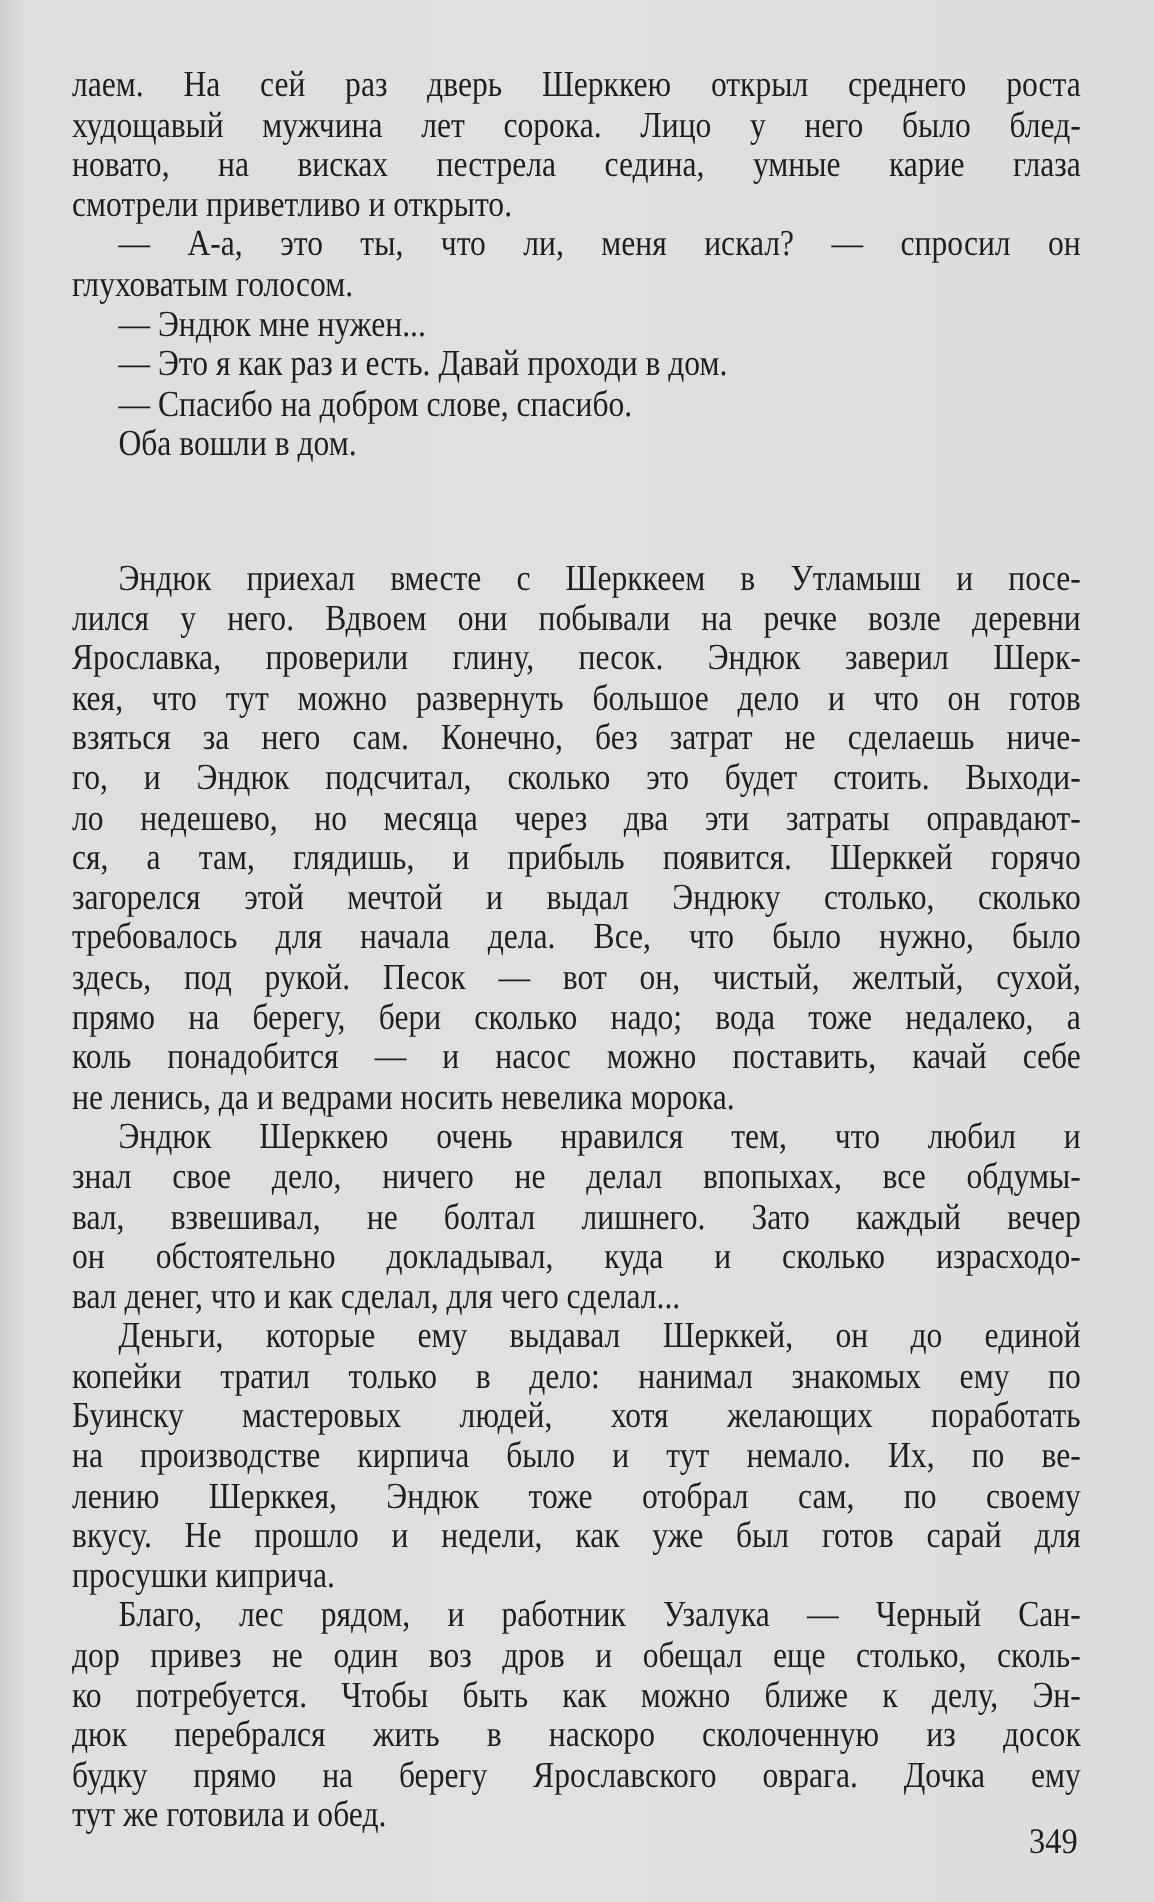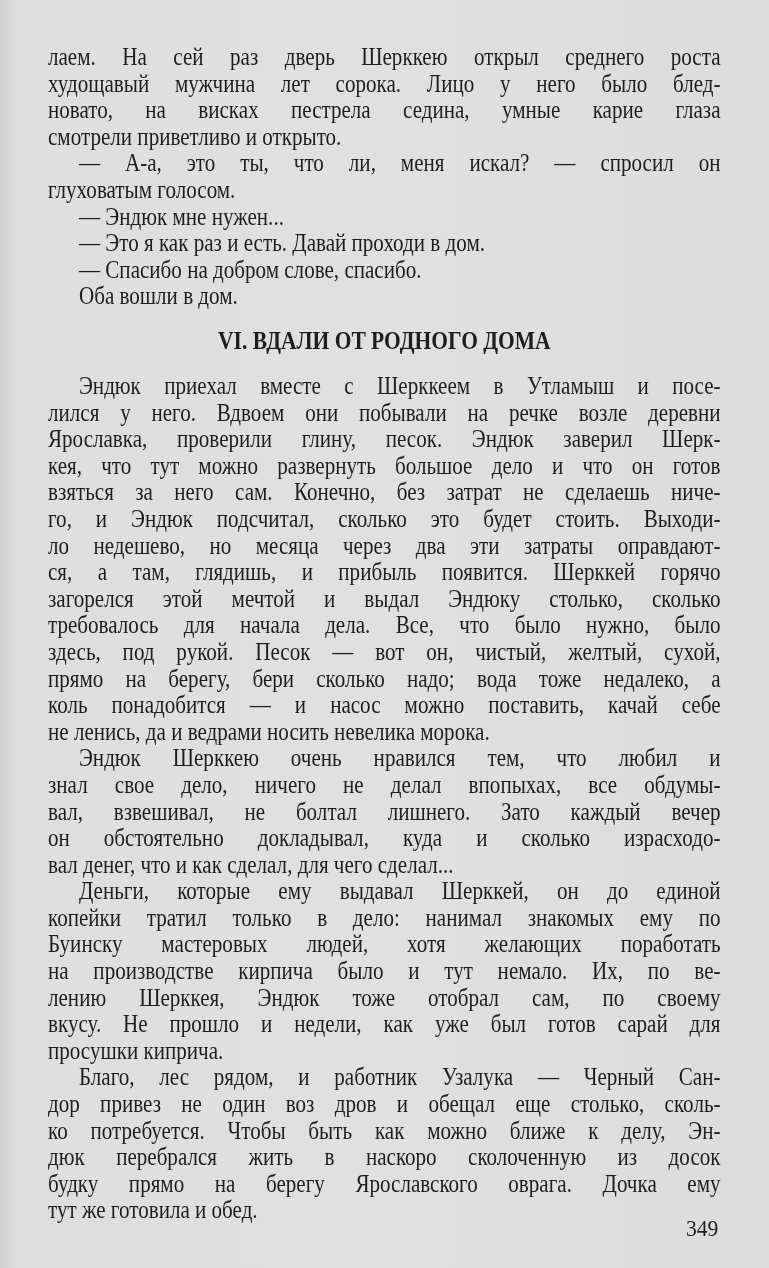--- a/index.html
+++ b/index.html
@@ -78,23 +78,20 @@
     <span class="line">новато, на висках пестрела седина, умные карие глаза</span>
     <span class="line last">смотрели приветливо и открыто.</span>
     <span class="line indent">— А-а, это ты, что ли, меня искал? — спросил он</span>
     <span class="line last">глуховатым голосом.</span>
     <span class="line last indent">— Эндюк мне нужен...</span>
     <span class="line last indent">— Это я как раз и есть. Давай проходи в дом.</span>
     <span class="line last indent">— Спасибо на добром слове, спасибо.</span>
     <span class="line last indent">Оба вошли в дом.</span>
   </div>
 
-  <div class="heading">
-    <span>VI. ВДАЛИ ОТ РОДНОГО ДОМА</span>
-  </div>
 
   <div class="para-block" style="top:373px;">
     <span class="line indent">Эндюк приехал вместе с Шерккеем в Утламыш и посе-</span>
     <span class="line">лился у него. Вдвоем они побывали на речке возле деревни</span>
     <span class="line">Ярославка, проверили глину, песок. Эндюк заверил Шерк-</span>
     <span class="line">кея, что тут можно развернуть большое дело и что он готов</span>
     <span class="line">взяться за него сам. Конечно, без затрат не сделаешь ниче-</span>
     <span class="line">го, и Эндюк подсчитал, сколько это будет стоить. Выходи-</span>
     <span class="line">ло недешево, но месяца через два эти затраты оправдают-</span>
     <span class="line">ся, а там, глядишь, и прибыль появится. Шерккей горячо</span>

